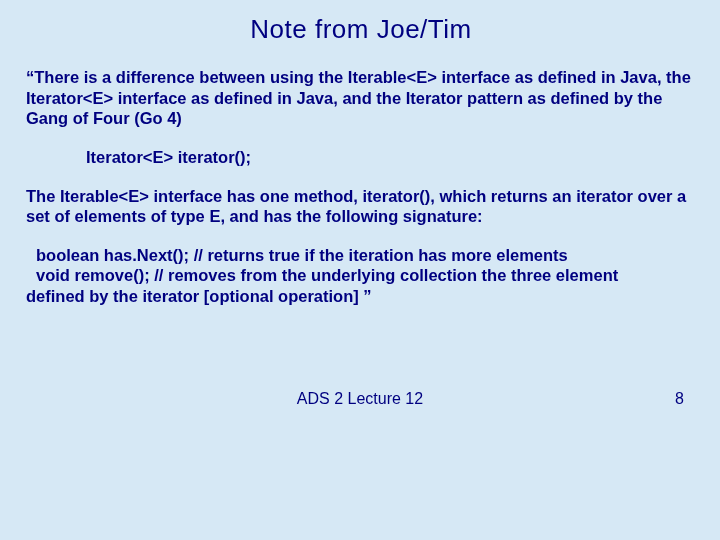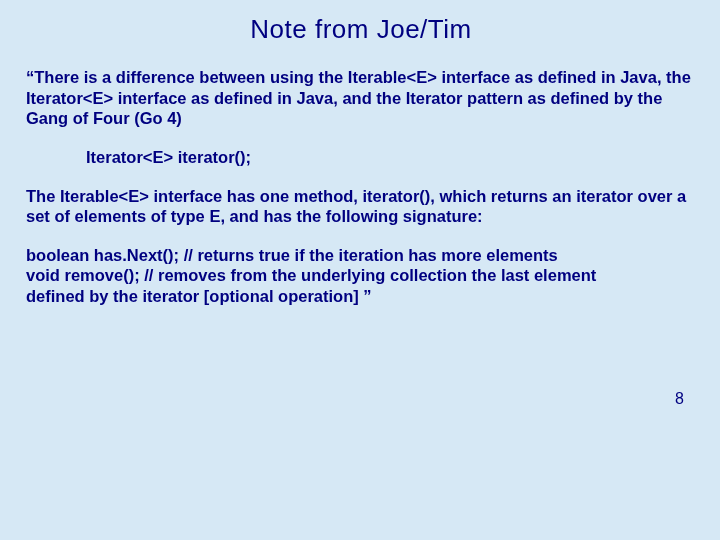--- a/index.html
+++ b/index.html
@@ -35,20 +35,21 @@
     line-height: 1.25;
     font-weight: bold;
   }
   .para {
     margin-bottom: 18px;
   }
   .indent1 {
     margin-left: 60px;
   }
   .indent-small {
+    margin-left: 10px;
   }
   .footer-center {
     position: absolute;
     bottom: 24px;
     left: 0;
     width: 100%;
     text-align: center;
     font-size: 16px;
     color: #000080;
   }
@@ -71,21 +72,22 @@
 
     <div class="para">“There is a difference between using the Iterable&lt;E&gt; interface as defined in Java, the Iterator&lt;E&gt; interface as defined in Java, and the Iterator pattern as defined by the Gang of Four (Go 4)</div>
 
     <div class="para indent1">Iterator&lt;E&gt; iterator();</div>
 
     <div class="para">The Iterable&lt;E&gt; interface has one method, iterator(), which returns an iterator over a set of elements of type E, and has the following signature:</div>
 
 
     <div class="para">
       <div class="indent-small">boolean has.Next(); // returns true if the iteration has more elements</div>
-      <div class="indent-small">void remove(); // removes from the underlying collection the last element</div>
+      <div class="indent-small">void remove(); // removes from the underlying collection the three element</div>
       <div>defined by the iterator [optional operation] ”</div>
     </div>
 
   </div>
 
+  <div class="footer-center">ADS 2 Lecture 12</div>
   <div class="footer-right">8</div>
 
 </div>
 
 </body></html>

